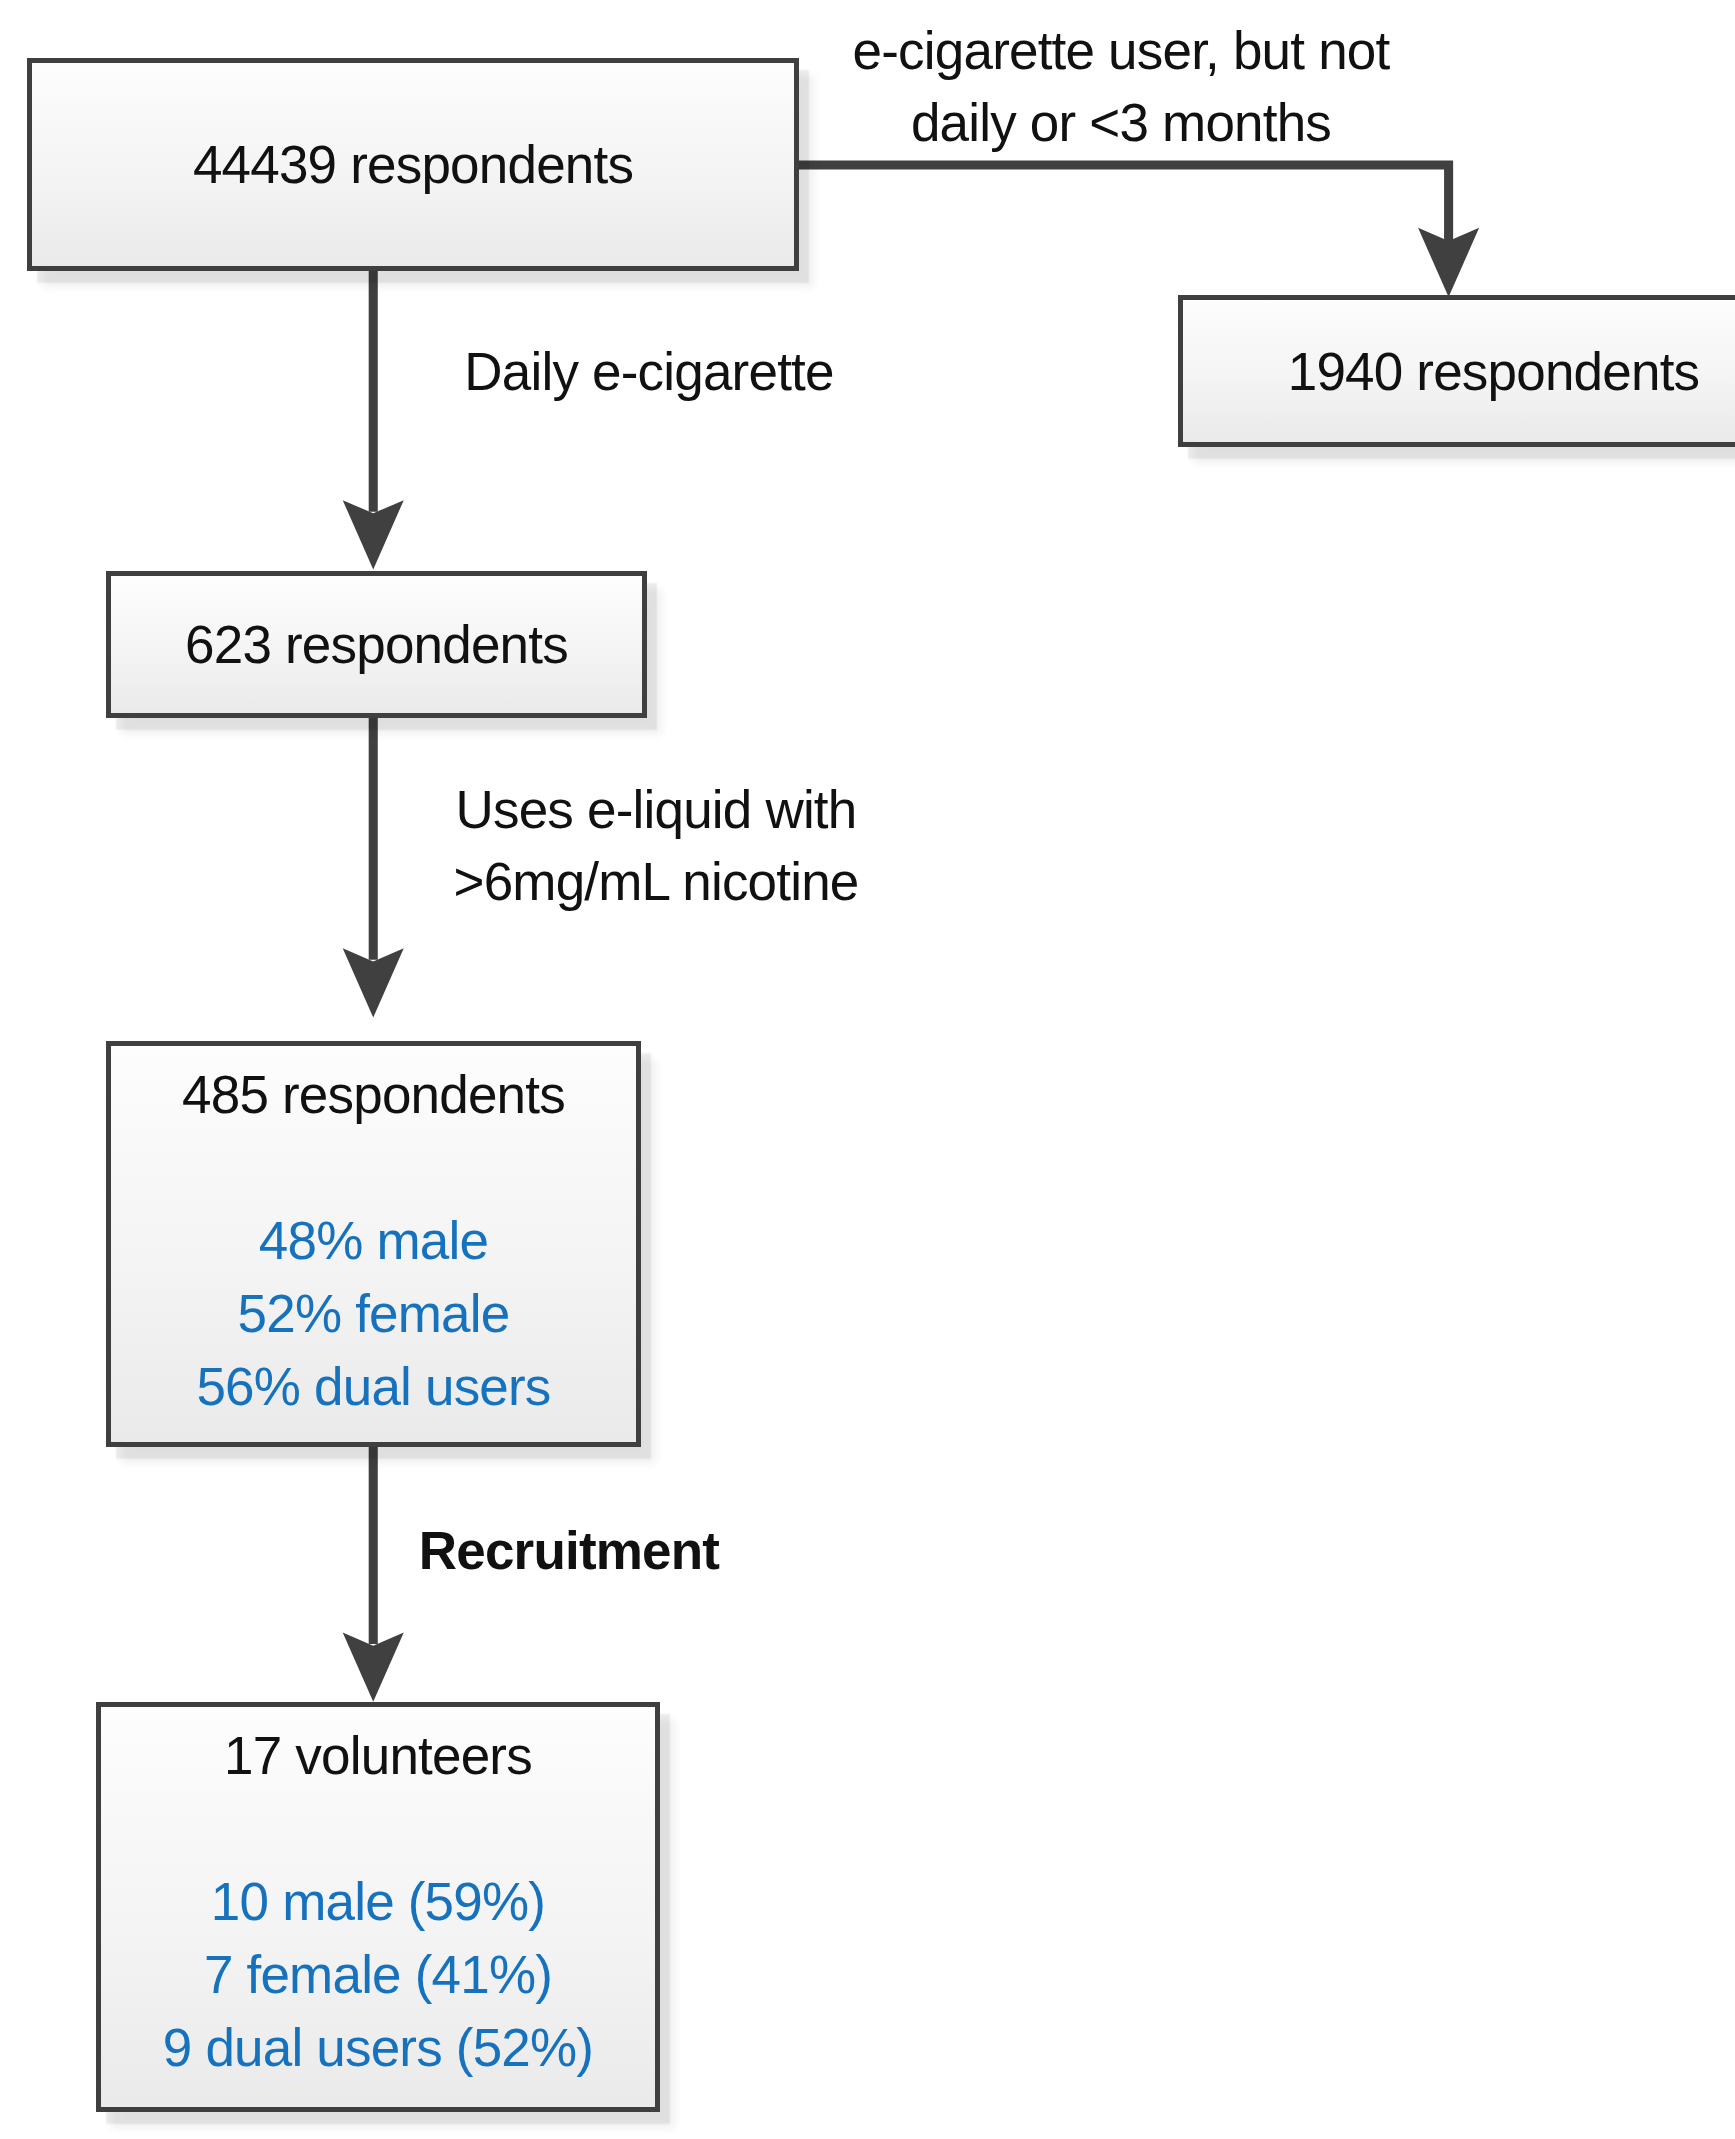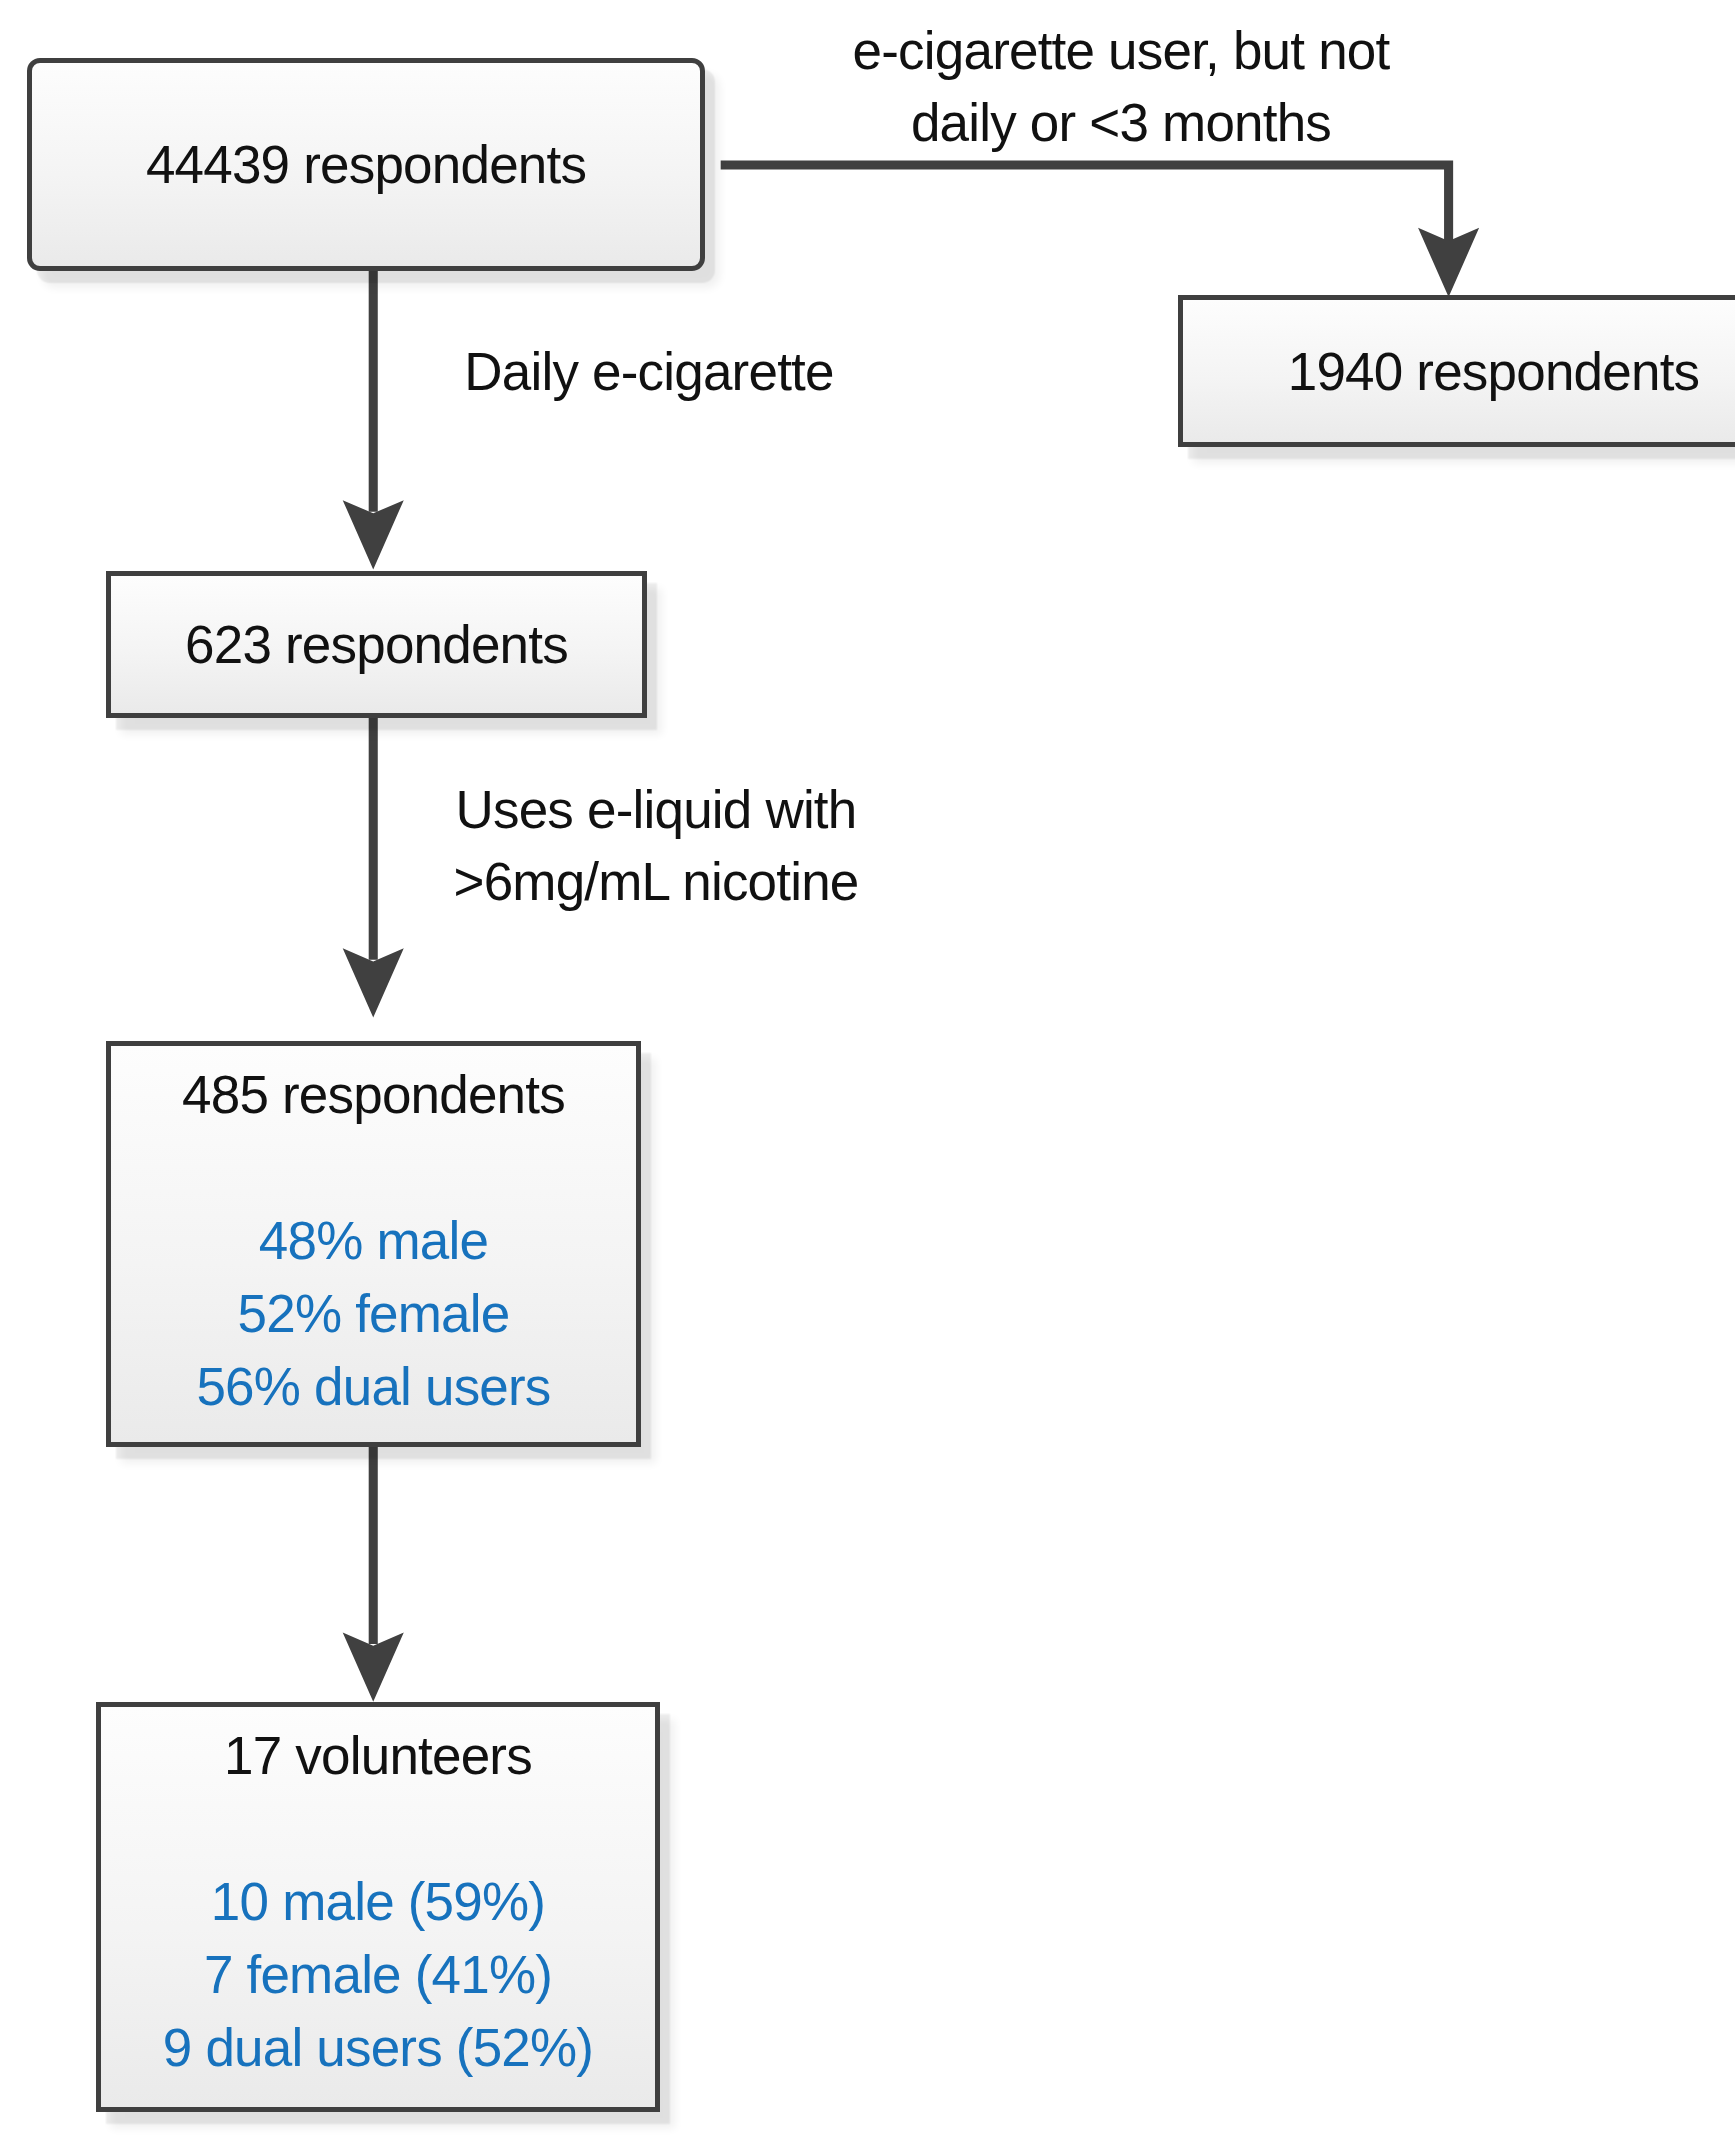--- a/index.html
+++ b/index.html
@@ -52,21 +52,21 @@
       <line x1="452" y1="1725" x2="452" y2="1992"></line>
     </g>
     <g fill="#404040" stroke="none">
       <polygon points="1755,360 1718,276 1755,292 1792,276"></polygon>
       <polygon points="452,690 415,606 452,622 489,606"></polygon>
       <polygon points="452,1233 415,1149 452,1165 489,1149"></polygon>
       <polygon points="452,2062 415,1978 452,1994 489,1978"></polygon>
     </g>
   </svg>
 
-  <div class="node" style="left:27px;top:58px;width:678px;height:213px;border-radius:13px;">
+  <div class="node" style="left:27px;top:58px;width:772px;height:213px;">
     <div class="box-title">44439 respondents</div>
   </div>
 
   <div class="node" style="left:1178px;top:295px;width:631px;height:152px;">
     <div class="box-title">1940 respondents</div>
   </div>
 
   <div class="node" style="left:106px;top:571px;width:541px;height:147px;">
     <div class="box-title">623 respondents</div>
   </div>
@@ -96,15 +96,16 @@
 
   <div class="edge-label" style="left:649px;top:336px;">
     <div>Daily e-cigarette</div>
   </div>
 
   <div class="edge-label" style="left:656px;top:774px;">
     <div>Uses e-liquid with</div>
     <div>&gt;6mg/mL nicotine</div>
   </div>
 
+  <div class="edge-label bold" style="left:569px;top:1515px;">Recruitment</div>
 
 </div>
 
 
 </body></html>

